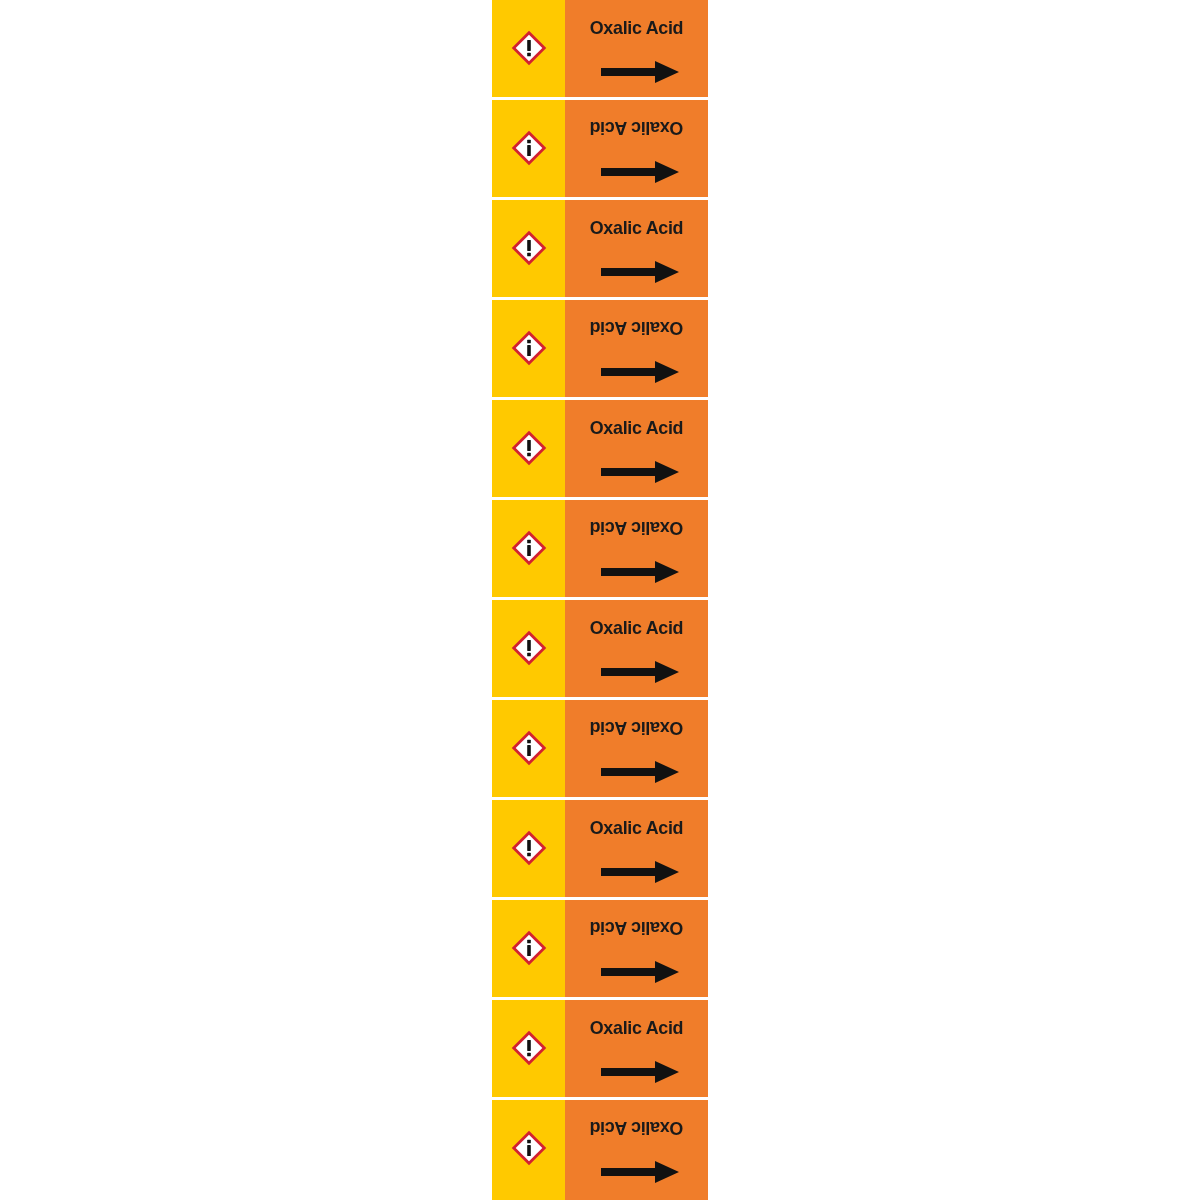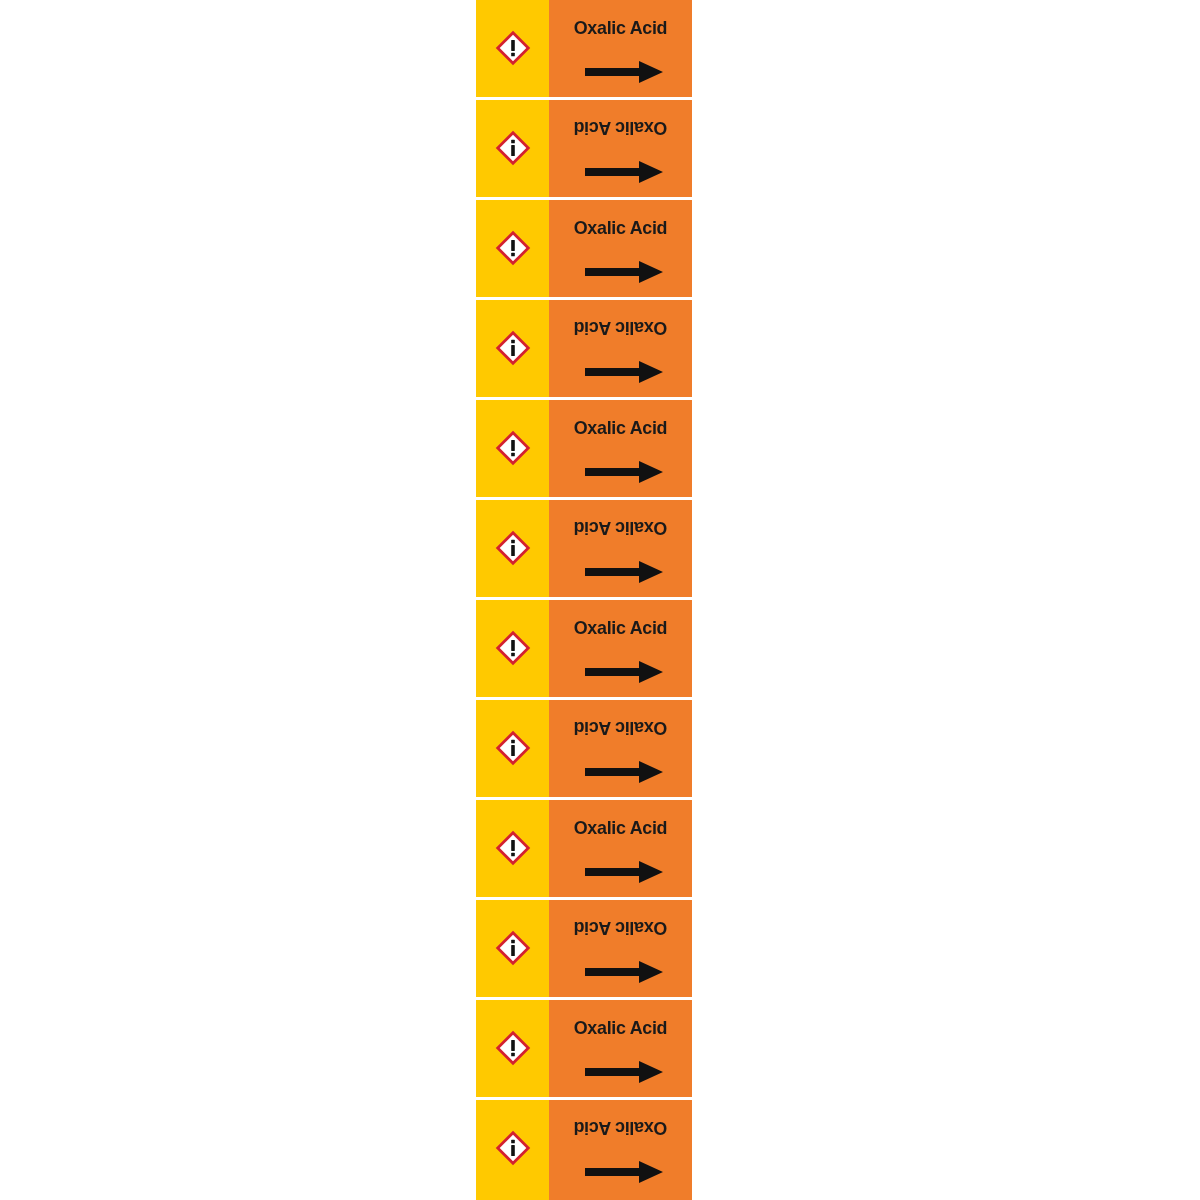--- a/index.html
+++ b/index.html
@@ -11,21 +11,21 @@
   body {
     width: 1200px;
     height: 1200px;
     position: relative;
     overflow: hidden;
     font-family: "Liberation Sans", sans-serif;
   }
 
   #label-sheet {
     position: absolute;
-    left: 476px;
+    left: 492px;
     top: 0px;
     width: 216px;
     height: 1200px;
     background: #ffffff;
     display: flex;
     flex-direction: column;
   }
 
   .marker-row {
     position: relative;

